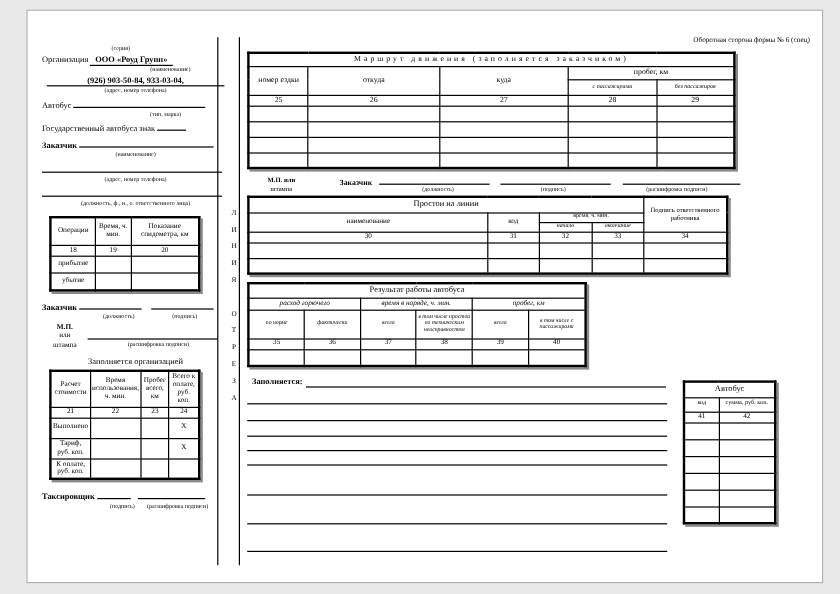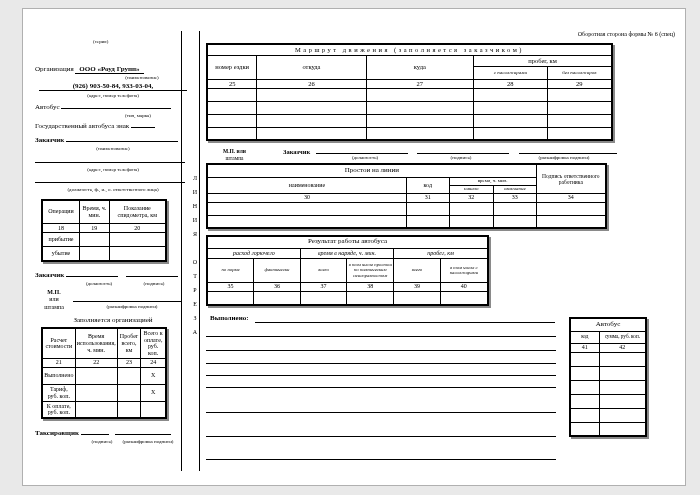--- a/index.html
+++ b/index.html
@@ -63,21 +63,21 @@
 </head>
 <body>
 
 <div class="page">
 
   <div class="stub">
 
     <div class="hint" style="text-align:left;padding-left:58px">(серия)</div>
 
 
-    <div class="row" style="margin-top:20px">
+    <div class="row" style="margin-top:1px">
       <span>Организация</span>
       <span class="b" style="border-bottom:1px solid #000;padding:0 4px">ООО «Роуд Групп»</span>
     </div>
     <div class="hint" style="padding-left:58px">(наименование)</div>
 
     <div class="row center" style="margin-top:2px">
       <span class="b" style="border-bottom:1px solid #000;display:inline-block;width:148px">(926) 903-50-84, 933-03-04,</span>
     </div>
     <div class="hint">(адрес, номер телефона)</div>
 
@@ -352,21 +352,21 @@
           <td></td>
           <td></td>
           <td></td>
           <td></td>
           <td></td>
           <td></td>
         </tr>
   </tbody>
     </table>
 
-  <div class="tax-label">Выполнено:</div>
+  <div class="tax-label">Заполняется:</div>
   <div class="tax-line" style="left:232px;top:313px;width:300px"></div>
   <div class="tax-line" style="left:183px;top:327px;width:350px"></div>
   <div class="tax-line" style="left:183px;top:341px;width:350px"></div>
   <div class="tax-line" style="left:183px;top:354px;width:350px"></div>
   <div class="tax-line" style="left:183px;top:366px;width:350px"></div>
   <div class="tax-line" style="left:183px;top:378px;width:350px"></div>
   <div class="tax-line" style="left:183px;top:403px;width:350px"></div>
   <div class="tax-line" style="left:183px;top:427px;width:350px"></div>
   <div class="tax-line" style="left:183px;top:450px;width:350px"></div>
 

